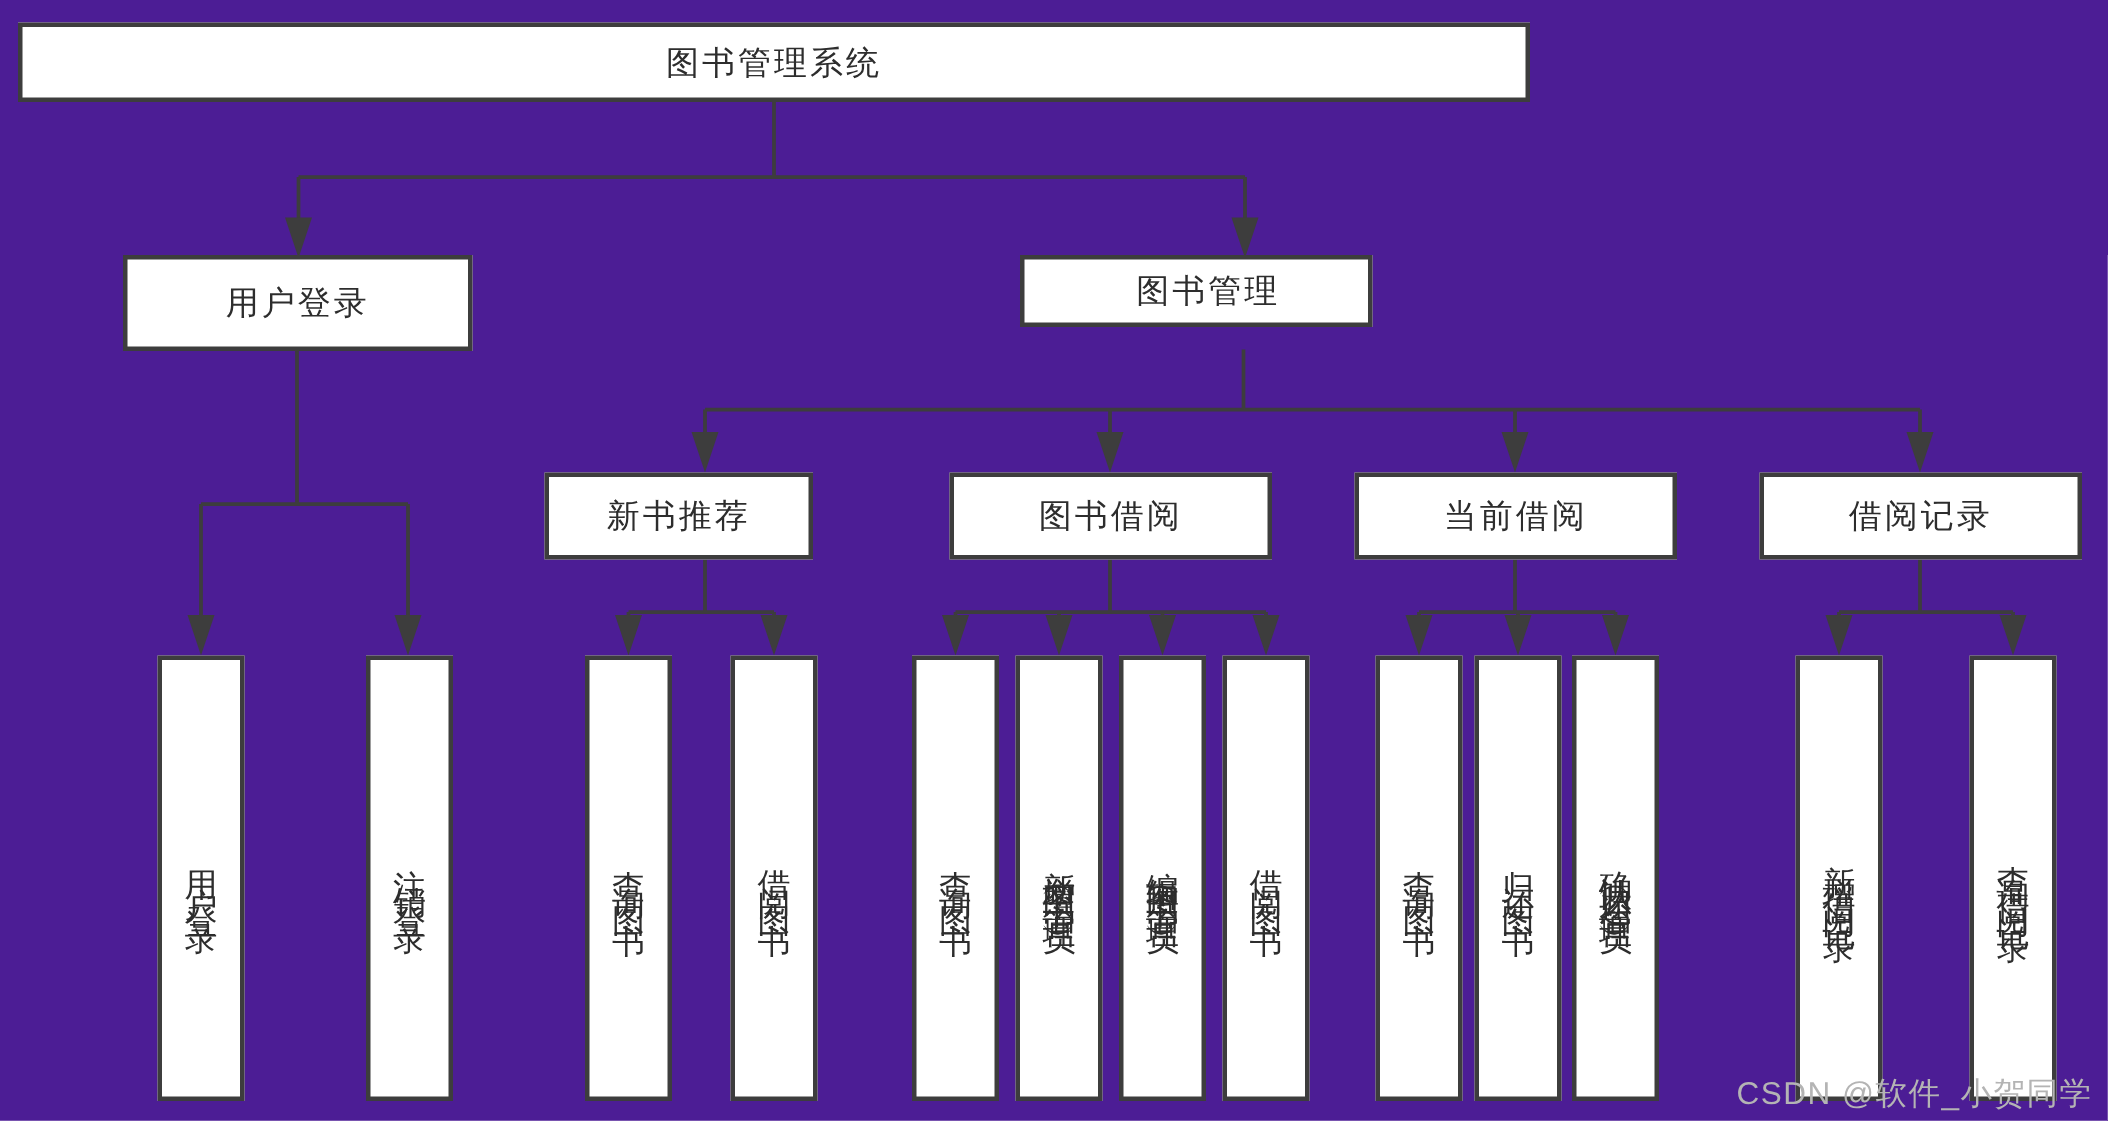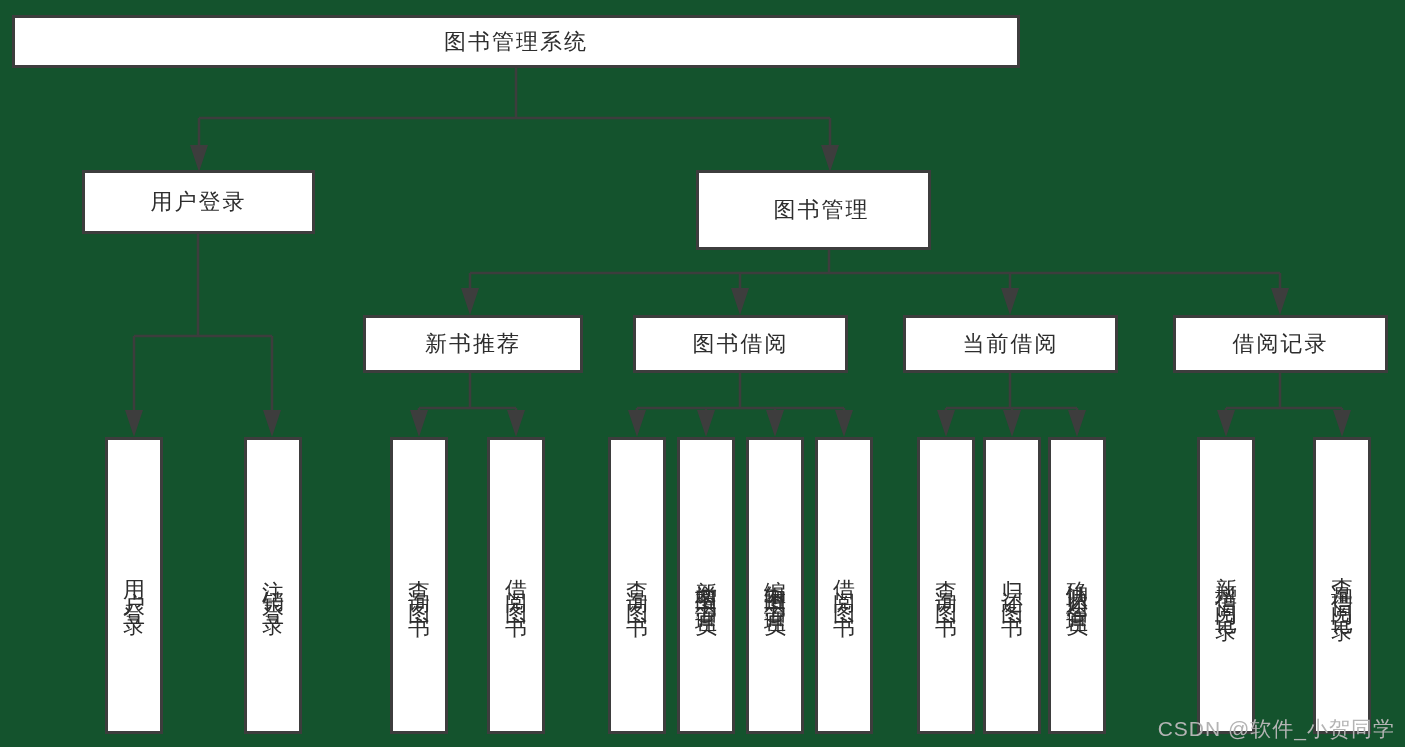--- a/index.html
+++ b/index.html
@@ -2,21 +2,21 @@
 <html style="--line: #3d3d3d; --text: #2d2d2d; --wm: #b4b4b4;"><head>
 <meta charset="utf-8">
 <style>
   html,body{margin:0;padding:0;}
   body{
     width:1405px;height:747px;background:#ffffff;
     font-family:"Liberation Sans","DejaVu Sans",sans-serif;
   }
   .canvas{
     position:relative;width:1405px;height:747px;overflow:hidden;
-    background:#14532d;
+    background:#4c1d95;
   }
   .connectors{
     position:absolute;left:0;top:0;width:1405px;height:747px;
     color:var(--line,#3d3d3d);
   }
   .box{
     position:absolute;box-sizing:border-box;background:#ffffff;
     border:3px solid var(--line,#3d3d3d);
     display:flex;align-items:center;justify-content:center;
   }
@@ -95,25 +95,25 @@
     </g>
   </svg>
 
   <div class="box root-box" style="left:12px;top:15px;width:1008px;height:53px;">
     <span class="lbl">图书管理系统</span>
   </div>
 
   <div class="box" style="left:82px;top:170px;width:233px;height:64px;">
     <span class="lbl">用户登录</span>
   </div>
-  <div class="box" style="left:696px;top:170px;width:235px;height:80px;padding-left:16px;">
+  <div class="box" style="left:680px;top:170px;width:235px;height:48px;padding-left:16px;">
     <span class="lbl">图书管理</span>
   </div>
 
-  <div class="box" style="left:363px;top:315px;width:220px;height:58px;">
+  <div class="box" style="left:363px;top:315px;width:179px;height:58px;">
     <span class="lbl">新书推荐</span>
   </div>
   <div class="box" style="left:633px;top:315px;width:215px;height:58px;justify-content:center;">
     <span class="lbl">图书借阅</span>
   </div>
   <div class="box" style="left:903px;top:315px;width:215px;height:58px;">
     <span class="lbl">当前借阅</span>
   </div>
   <div class="box" style="left:1173px;top:315px;width:215px;height:58px;">
     <span class="lbl">借阅记录</span>

